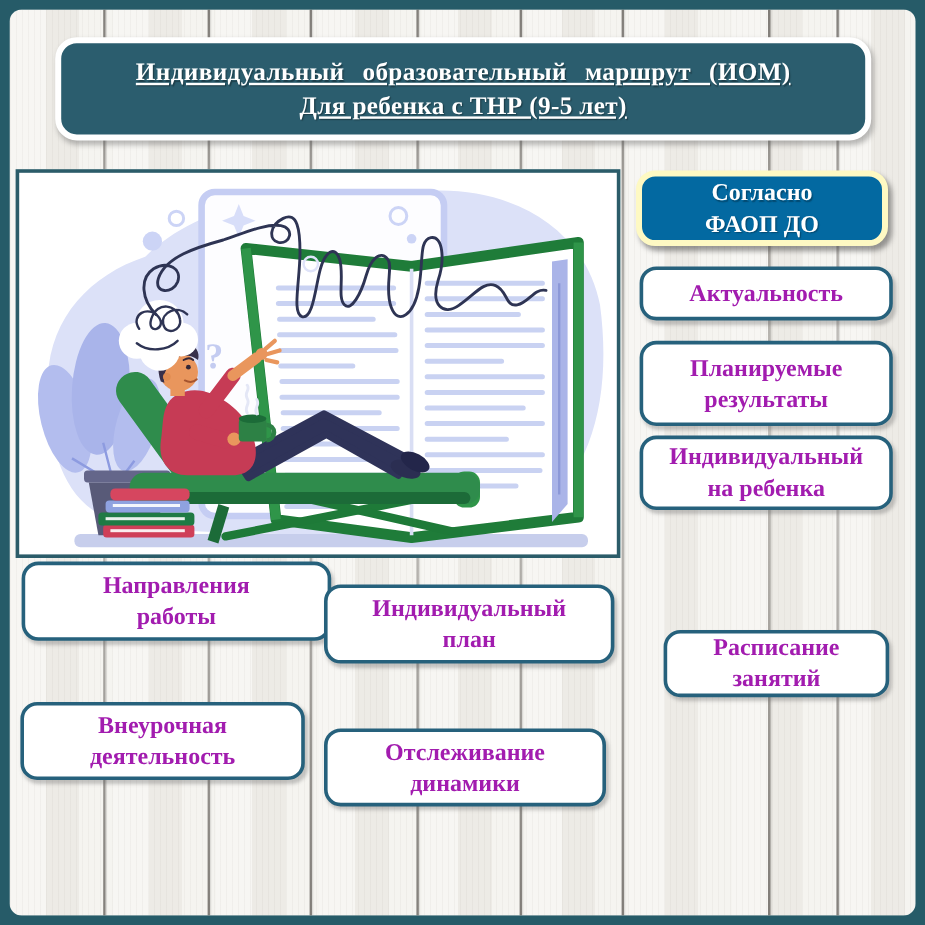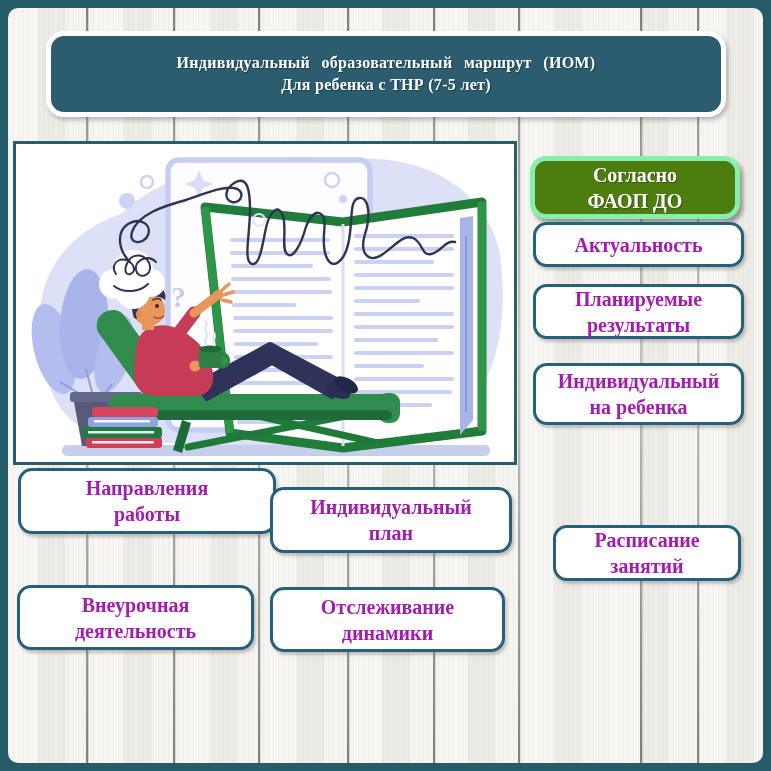--- a/index.html
+++ b/index.html
@@ -11,50 +11,50 @@
           repeating-linear-gradient(90deg, #f7f6f3 0 30px, #edebe6 30px 58px, #f5f4f0 58px 86px),
           #f3f2ee;}
   .seam{position:absolute;top:0;bottom:0;width:2px;
         background:linear-gradient(180deg, rgba(55,50,45,.6), rgba(55,50,45,.22) 45%, rgba(55,50,45,.6));
         box-shadow:1px 0 1px rgba(0,0,0,.12);}
   .banner{position:absolute;left:46px;top:31px;width:680px;height:86px;box-sizing:border-box;
           background:#2b5d6e;border:5px solid #ffffff;border-radius:18px;
           box-shadow:2px 3px 4px rgba(90,90,90,.4);
           display:flex;flex-direction:column;align-items:center;justify-content:center;
           color:#fff;font-weight:700;text-align:center;}
-  .banner-line{font-size:16px;line-height:1.35;letter-spacing:.3px;text-shadow:1px 1px 1px rgba(0,0,0,.35);}
+  .banner-line{font-size:21px;line-height:1.35;letter-spacing:.3px;text-shadow:1px 1px 1px rgba(0,0,0,.35);text-decoration:underline;}
   .banner-line.line1{word-spacing:.45em;}
   .panel{position:absolute;left:13px;top:141px;width:504px;height:324px;box-sizing:border-box;
          background:#ffffff;border:3px solid #2b5c69;}
   .panel svg{display:block;width:498px;height:318px;}
   .btn{position:absolute;box-sizing:border-box;display:flex;align-items:center;justify-content:center;
        text-align:center;white-space:pre-line;background:#ffffff;border:3px solid #26617c;border-radius:14px;
        color:#a21caf;font-weight:700;font-size:20px;line-height:1.3;
        box-shadow:2px 3px 3px rgba(100,100,100,.35);cursor:pointer;}
-  .btn.highlight{background:#4d7c0f;border:5px solid #86efac;border-radius:16px;color:#ffffff;
-       box-shadow:3px 4px 4px rgba(60,60,60,.5);text-shadow:1px 1px 1px rgba(0,0,0,.3);margin-top:14px;}
+  .btn.highlight{background:#0369a1;border:5px solid #fef9c3;border-radius:16px;color:#ffffff;
+       box-shadow:3px 4px 4px rgba(60,60,60,.5);text-shadow:1px 1px 1px rgba(0,0,0,.3);}
 </style>
 </head>
 <body>
 
 <div class="page">
   <div class="wood">
     <div class="seam" style="left:78px"></div>
     <div class="seam" style="left:165px"></div>
     <div class="seam" style="left:250px"></div>
     <div class="seam" style="left:339px"></div>
     <div class="seam" style="left:425px"></div>
     <div class="seam" style="left:510px"></div>
     <div class="seam" style="left:632px"></div>
     <div class="seam" style="left:689px"></div>
   </div>
 
   <header class="banner">
     <div class="banner-line line1">Индивидуальный образовательный маршрут (ИОМ)</div>
-    <div class="banner-line">Для ребенка с ТНР (7-5 лет)</div>
+    <div class="banner-line">Для ребенка с ТНР (9-5 лет)</div>
   </header>
 
   <div class="panel">
     <svg viewBox="0 0 498 318" xmlns="http://www.w3.org/2000/svg">
 
       <path fill="#dce1f8" d="M24,170 C26,120 60,85 105,70 C150,25 240,6 330,16 C400,8 470,40 484,110 C494,185 478,252 428,286 C370,306 120,306 74,288 C34,272 22,220 24,170 Z"></path>
 
       <rect x="46" y="301" width="428" height="11" rx="5" fill="#c7ceec"></rect>
 
       <g>
@@ -144,28 +144,28 @@
 
       <path stroke="#2e3454" stroke-width="2.4" fill="none" stroke-linecap="round" d="M114,118 C102,106 100,88 112,80 C124,73 136,80 132,91 C128,101 112,101 116,88 C122,70 148,62 170,56 C188,50 206,42 218,44 C230,46 226,60 216,58 C208,56 208,44 220,38 C232,32 234,48 234,66 C234,90 227,118 236,120 C245,122 247,94 251,80 C255,66 263,60 267,72 C271,86 265,104 271,110 C277,116 285,100 289,86 C293,72 301,64 307,72 C312,78 304,96 310,112 C316,128 329,118 333,96 C337,74 333,56 343,54 C353,52 355,72 349,90 C343,110 353,120 367,110 C379,102 387,90 397,94 C407,98 405,112 415,110 C425,108 429,96 439,98"></path>
 
       <text x="155" y="163" font-size="30" font-weight="bold" fill="#c4ccf1" font-family="&quot;Liberation Serif&quot;, serif">?</text>
     </svg>
   </div>
 
   <div class="btn highlight" style="left:530px;top:142px;width:210px;height:63px;">Согласно
 ФАОП ДО</div>
   <div class="btn" style="left:533px;top:222px;width:211px;height:45px;">Актуальность</div>
-  <div class="btn" style="left:533px;top:284px;width:211px;height:55px;text-align:center;">Планируемые
+  <div class="btn" style="left:533px;top:284px;width:211px;height:71px;text-align:center;">Планируемые
 результаты</div>
   <div class="btn" style="left:533px;top:363px;width:211px;height:62px;">Индивидуальный
 на ребенка</div>
   <div class="btn" style="left:553px;top:525px;width:188px;height:56px;">Расписание
 занятий</div>
 
   <div class="btn" style="left:18px;top:468px;width:258px;height:66px;">Направления
 работы</div>
   <div class="btn" style="left:270px;top:487px;width:242px;height:66px;">Индивидуальный
 план</div>
   <div class="btn" style="left:17px;top:585px;width:237px;height:65px;">Внеурочная
 деятельность</div>
-  <div class="btn" style="left:270px;top:587px;width:235px;height:65px;">Отслеживание
+  <div class="btn" style="left:270px;top:607px;width:235px;height:65px;">Отслеживание
 динамики</div>
 </div>
 
 </body></html>

